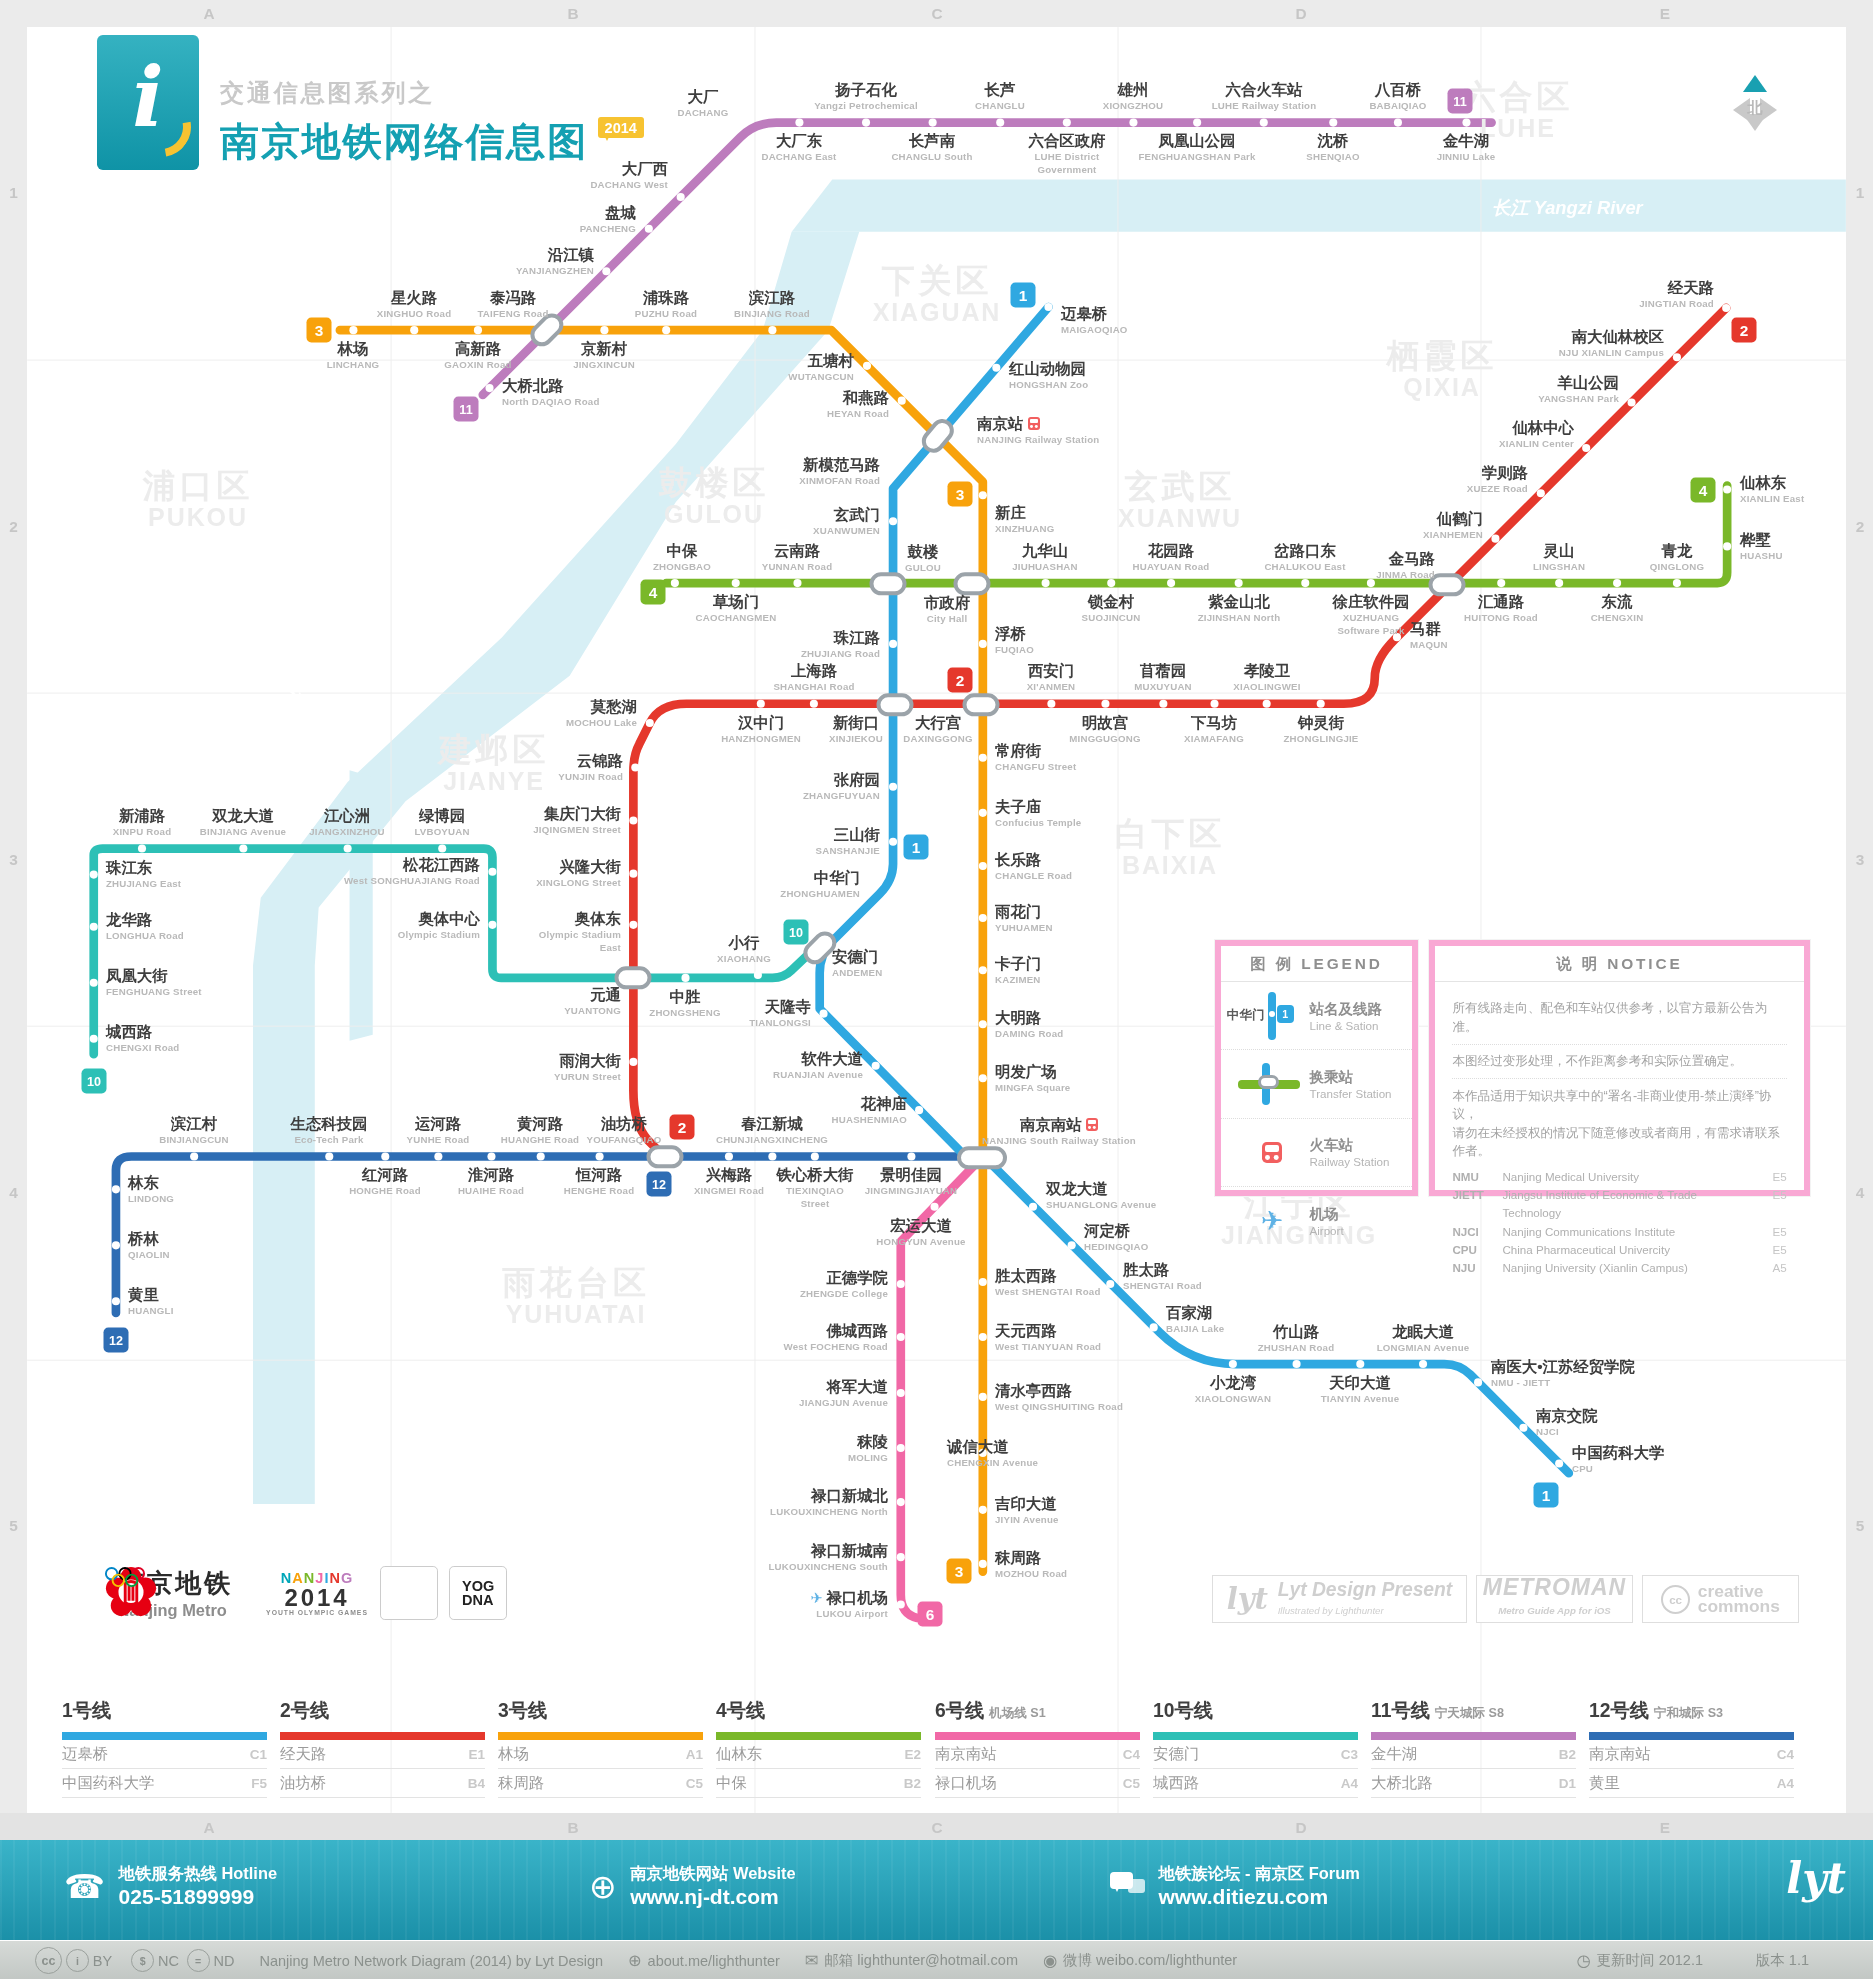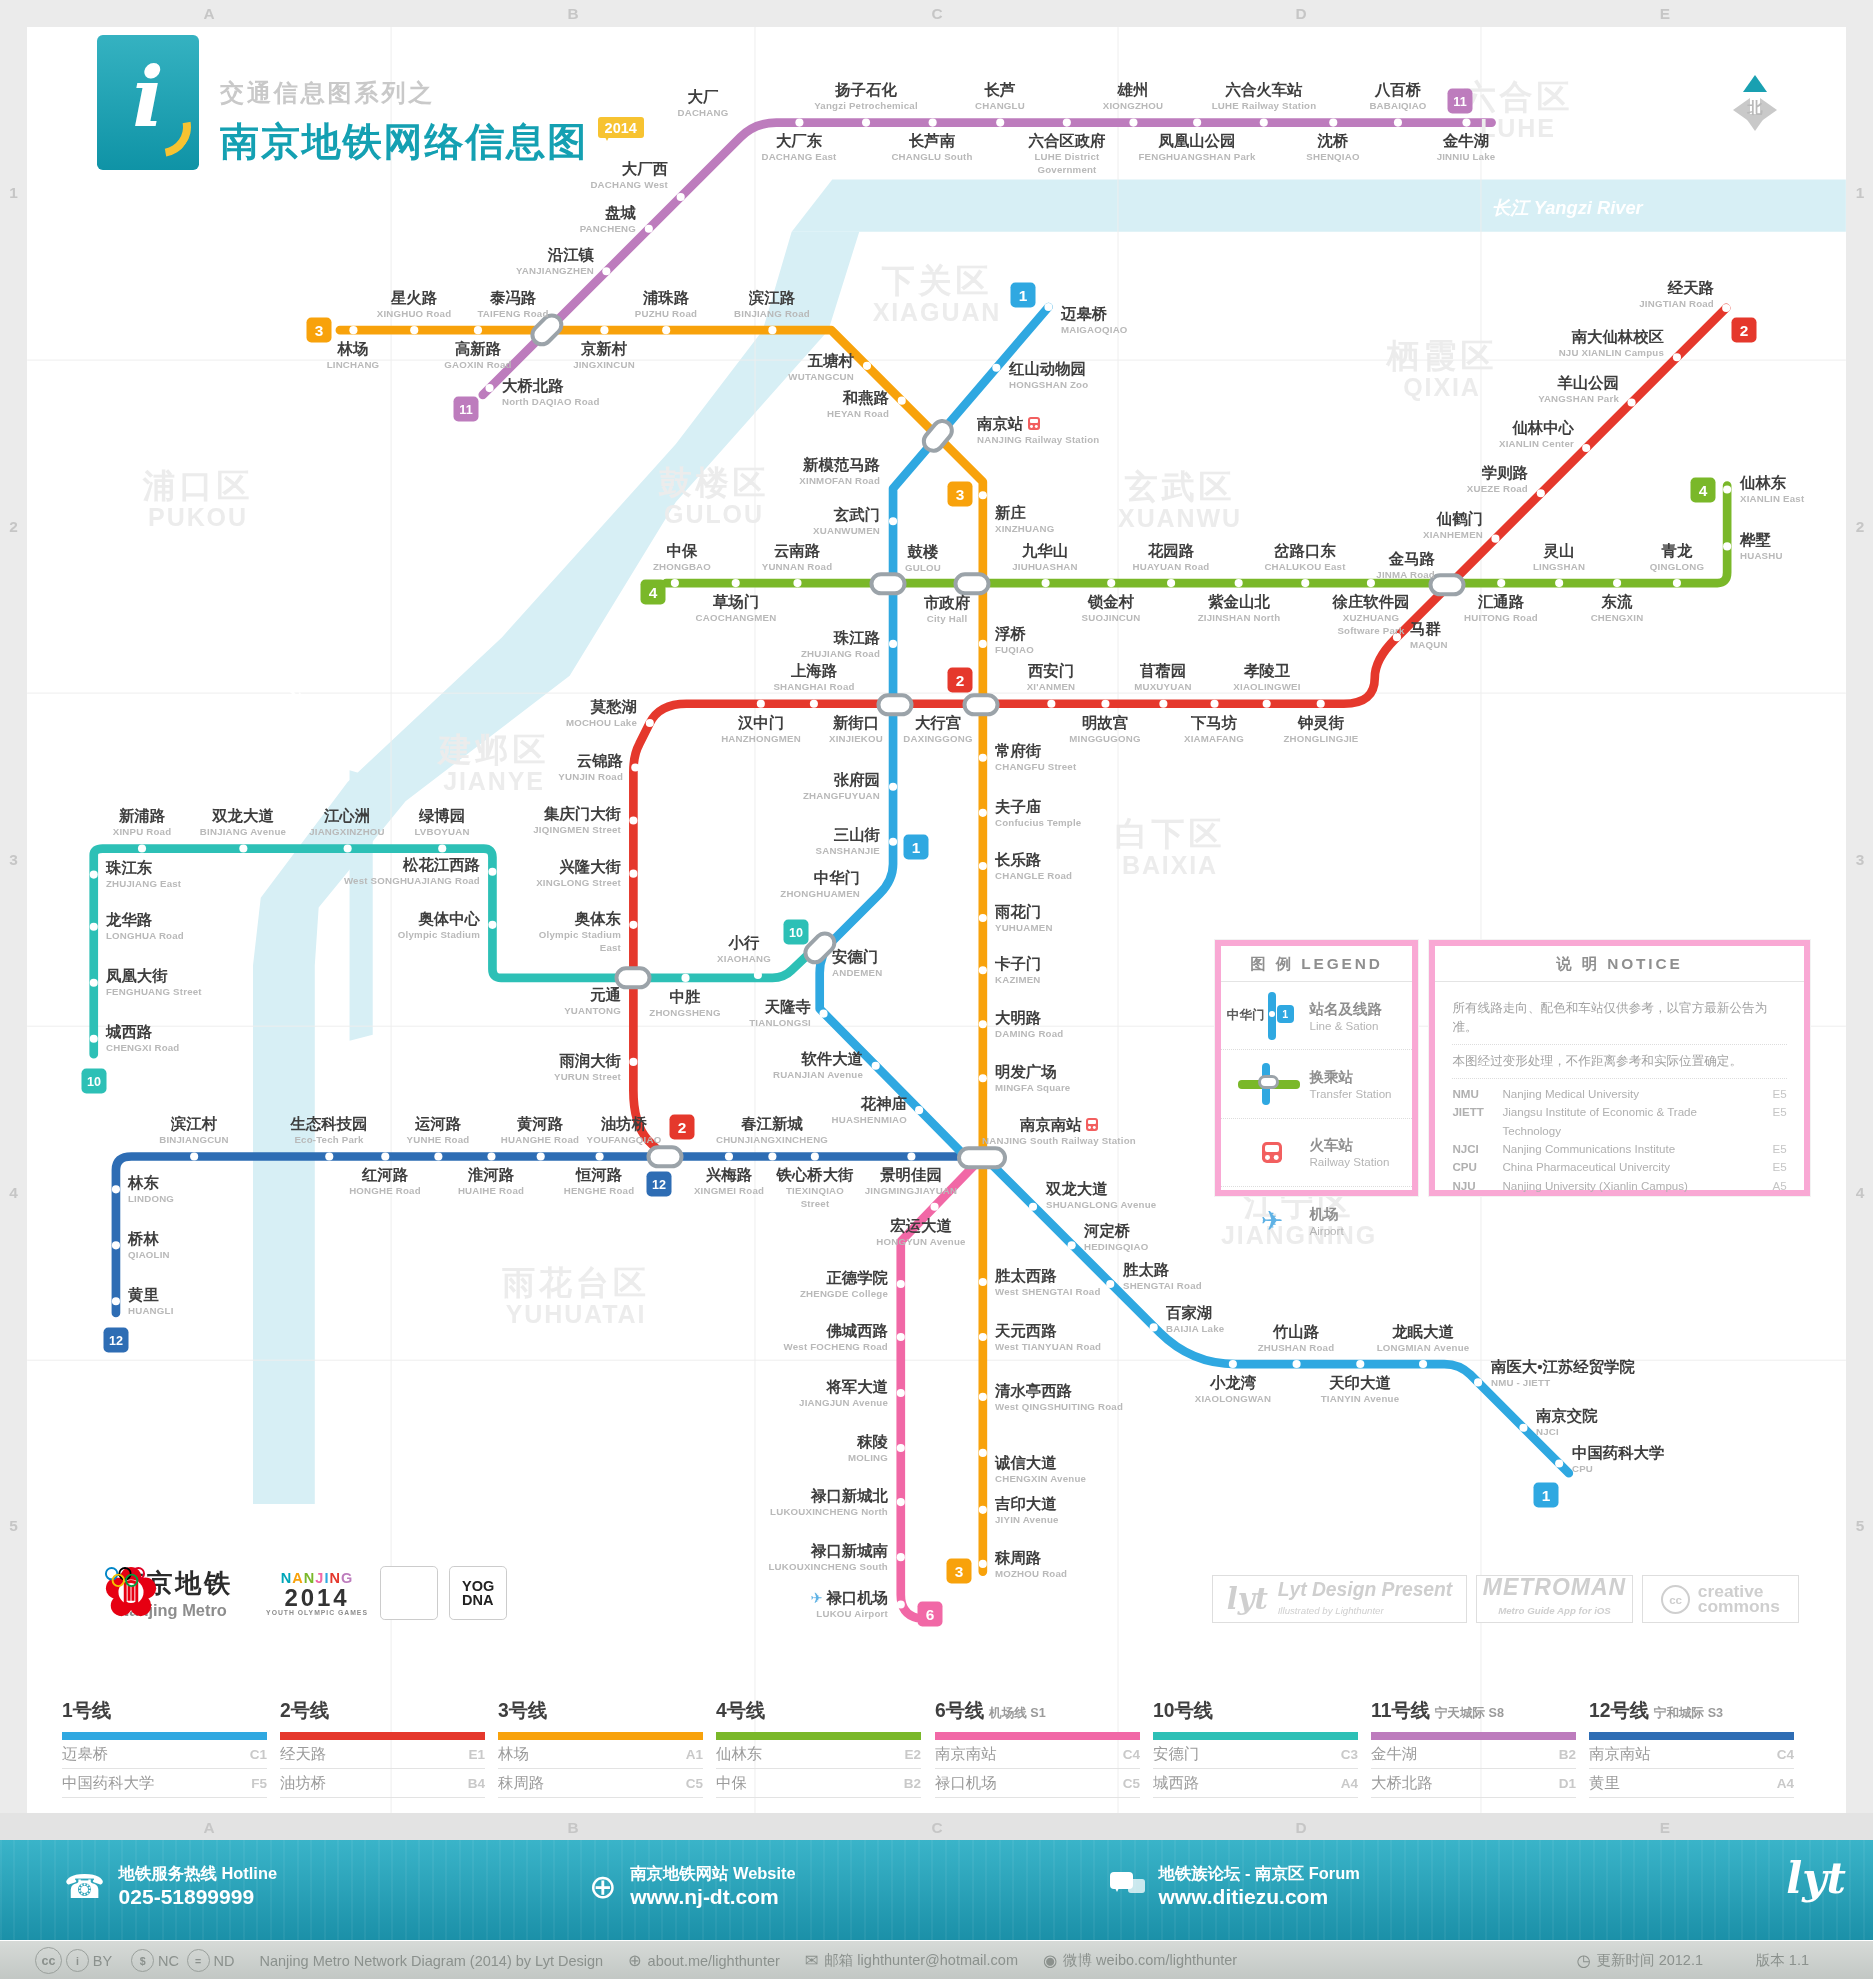--- a/index.html
+++ b/index.html
@@ -675,21 +675,21 @@
         <span class="e">West SHENGTAI Road</span>
       </div>
       <div class="st sr" style="left: 995px; top: 1322px;">
         <span class="c">天元西路</span>
         <span class="e">West TIANYUAN Road</span>
       </div>
       <div class="st sr" style="left: 995px; top: 1382px;">
         <span class="c">清水亭西路</span>
         <span class="e">West QINGSHUITING Road</span>
       </div>
-      <div class="st sr" style="left: 995px; top: 1438px; margin-top: 16px;">
+      <div class="st sr" style="left: 947px; top: 1438px;">
         <span class="c">诚信大道</span>
         <span class="e">CHENGXIN Avenue</span>
       </div>
       <div class="st sr" style="left: 995px; top: 1495px;">
         <span class="c">吉印大道</span>
         <span class="e">JIYIN Avenue</span>
       </div>
       <div class="st sr" style="left: 995px; top: 1549px;">
         <span class="c">秣周路</span>
         <span class="e">MOZHOU Road</span>
@@ -1014,20 +1014,21 @@
           <div class="te">Airport</div>
         </div>
   </div>
 </div>
 
 <div id="noticebox" class="panel" style="left:1429px;top:912px;width:369px;height:244px;">
   <div class="ptitle">说 明  NOTICE</div>
   <div class="body" id="noticebody">
         <p>所有线路走向、配色和车站仅供参考，以官方最新公告为准。</p>
         <p>本图经过变形处理，不作距离参考和实际位置确定。</p>
+        <p class="nb">本作品适用于知识共享中的“署名-非商业使用-禁止演绎”协议，<br>请勿在未经授权的情况下随意修改或者商用，有需求请联系作者。</p>
         <div class="abbr">
           <div class="arow">
             <span class="a1">NMU</span>
             <span class="a2">Nanjing Medical University</span>
             <span class="a3">E5</span>
           </div>
           <div class="arow">
             <span class="a1">JIETT</span>
             <span class="a2">Jiangsu Institute of Economic &amp; Trade Technology</span>
             <span class="a3">E5</span>

